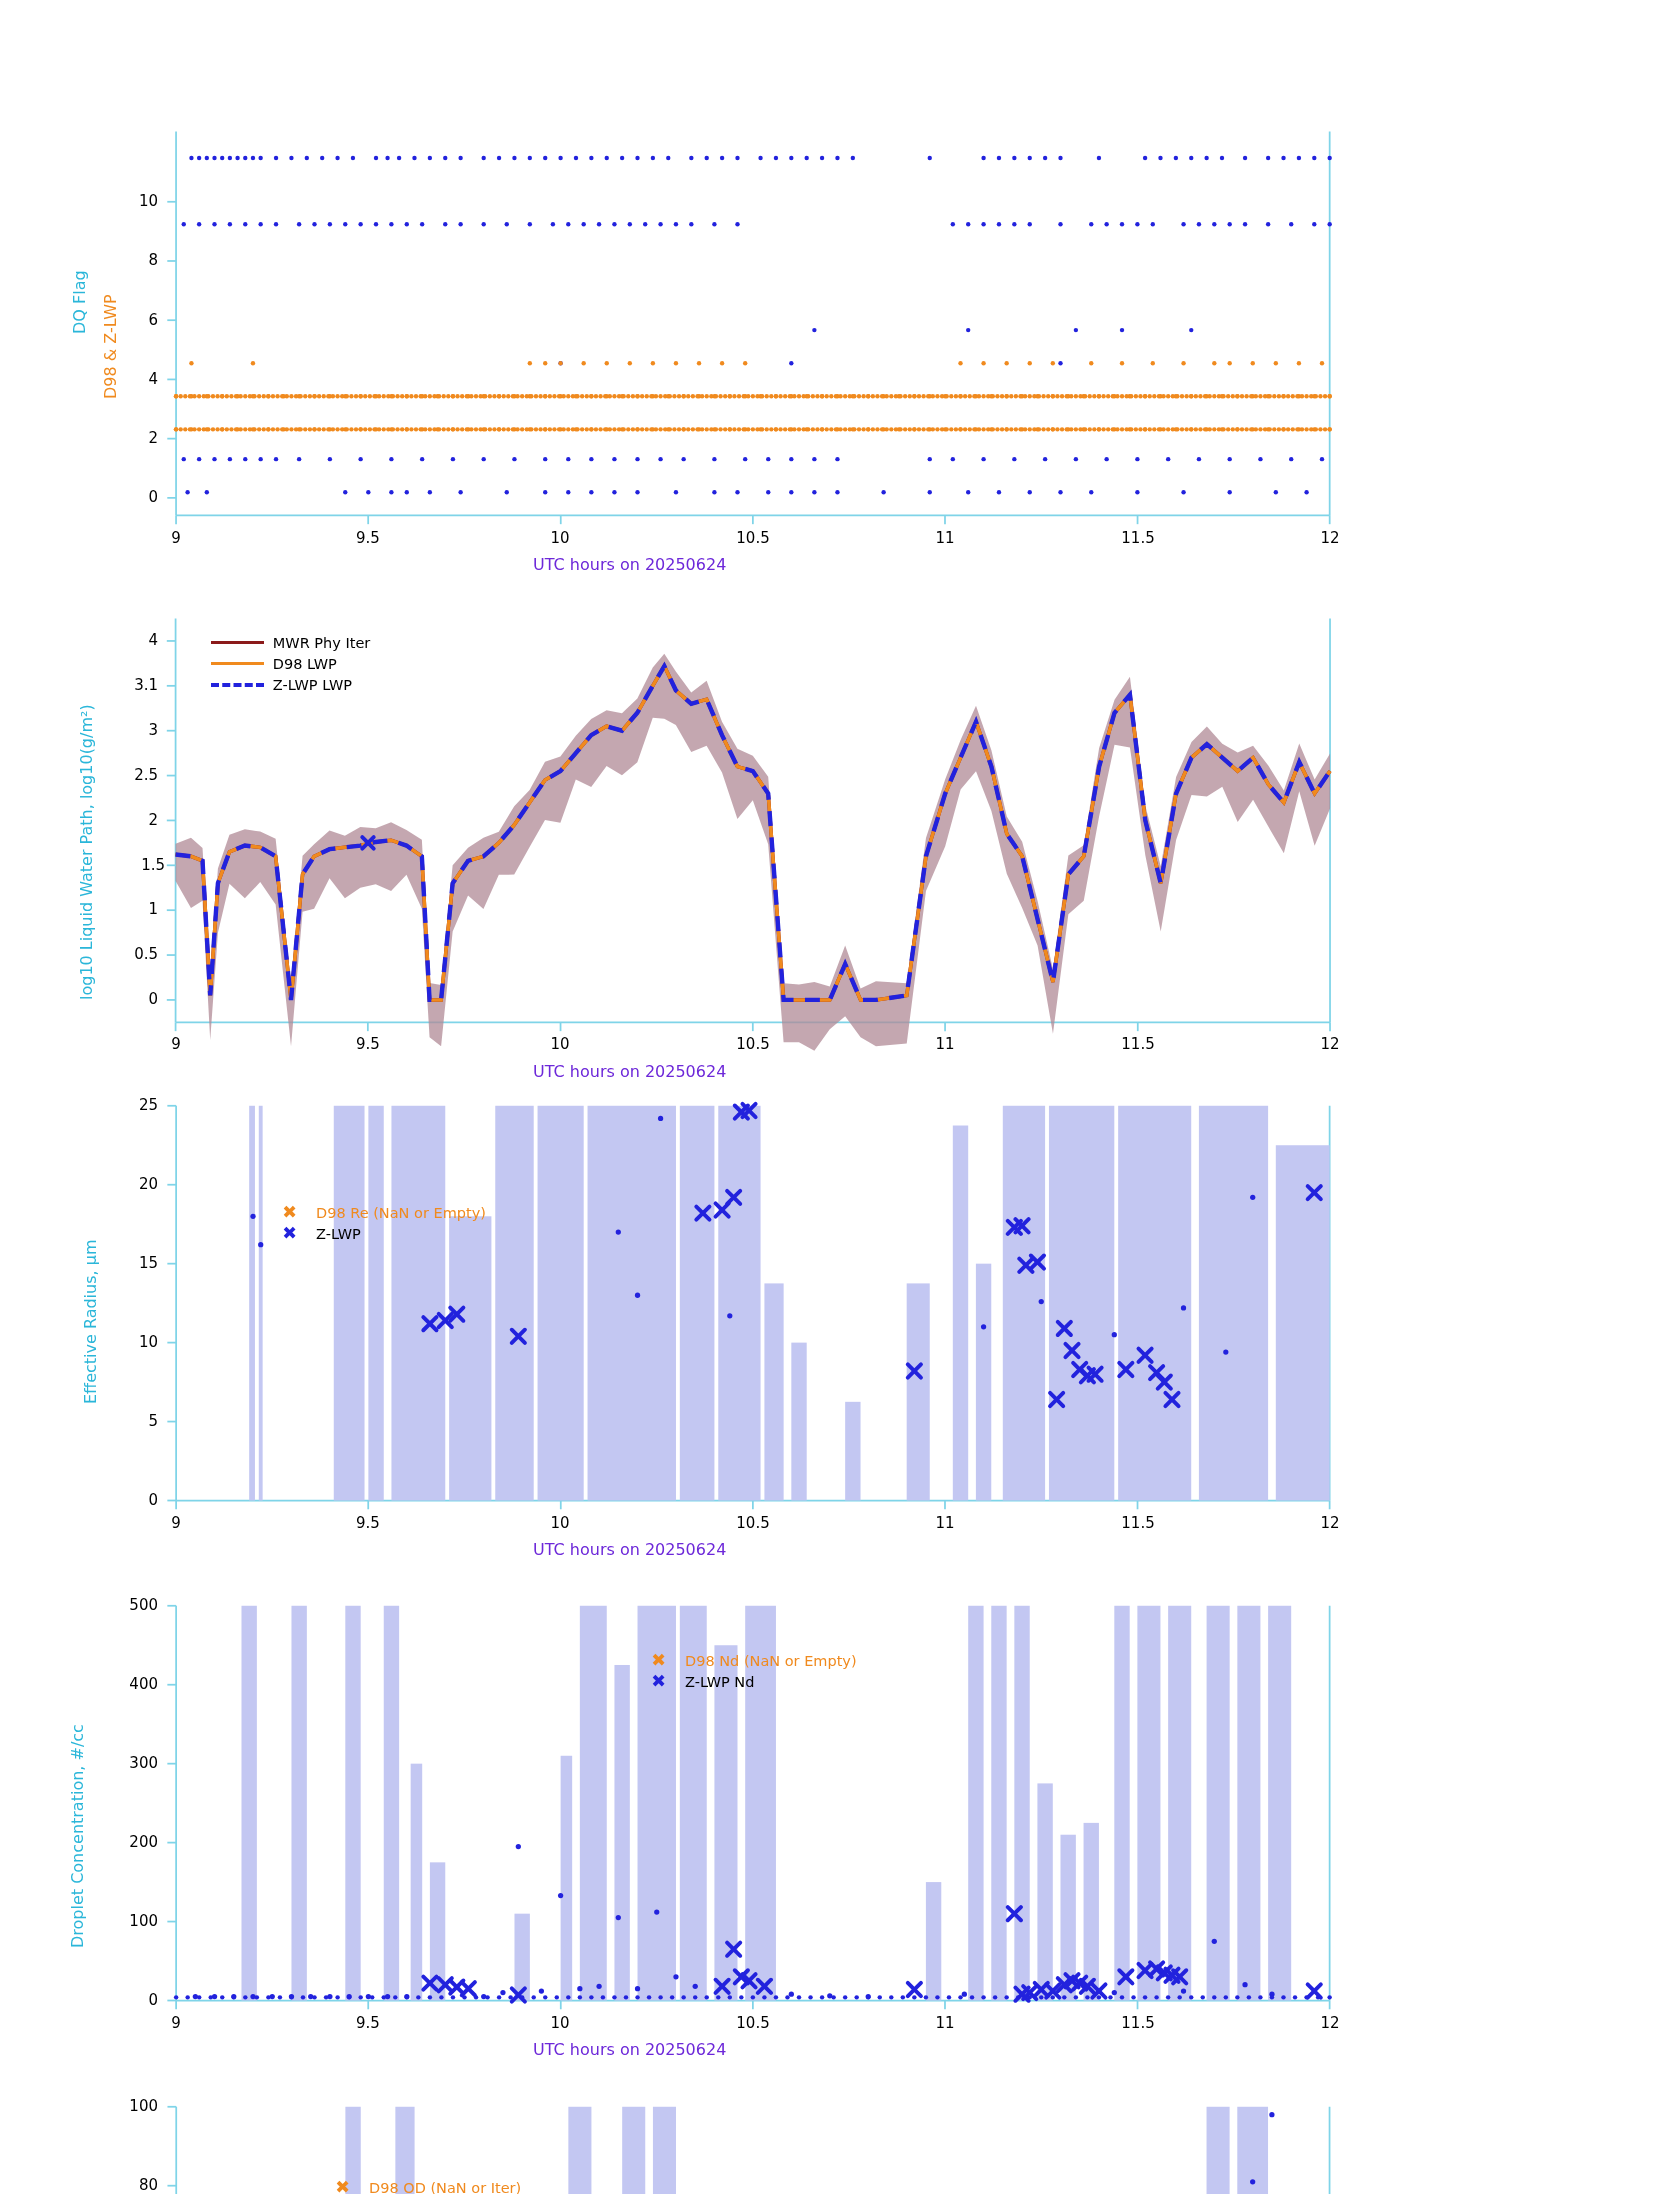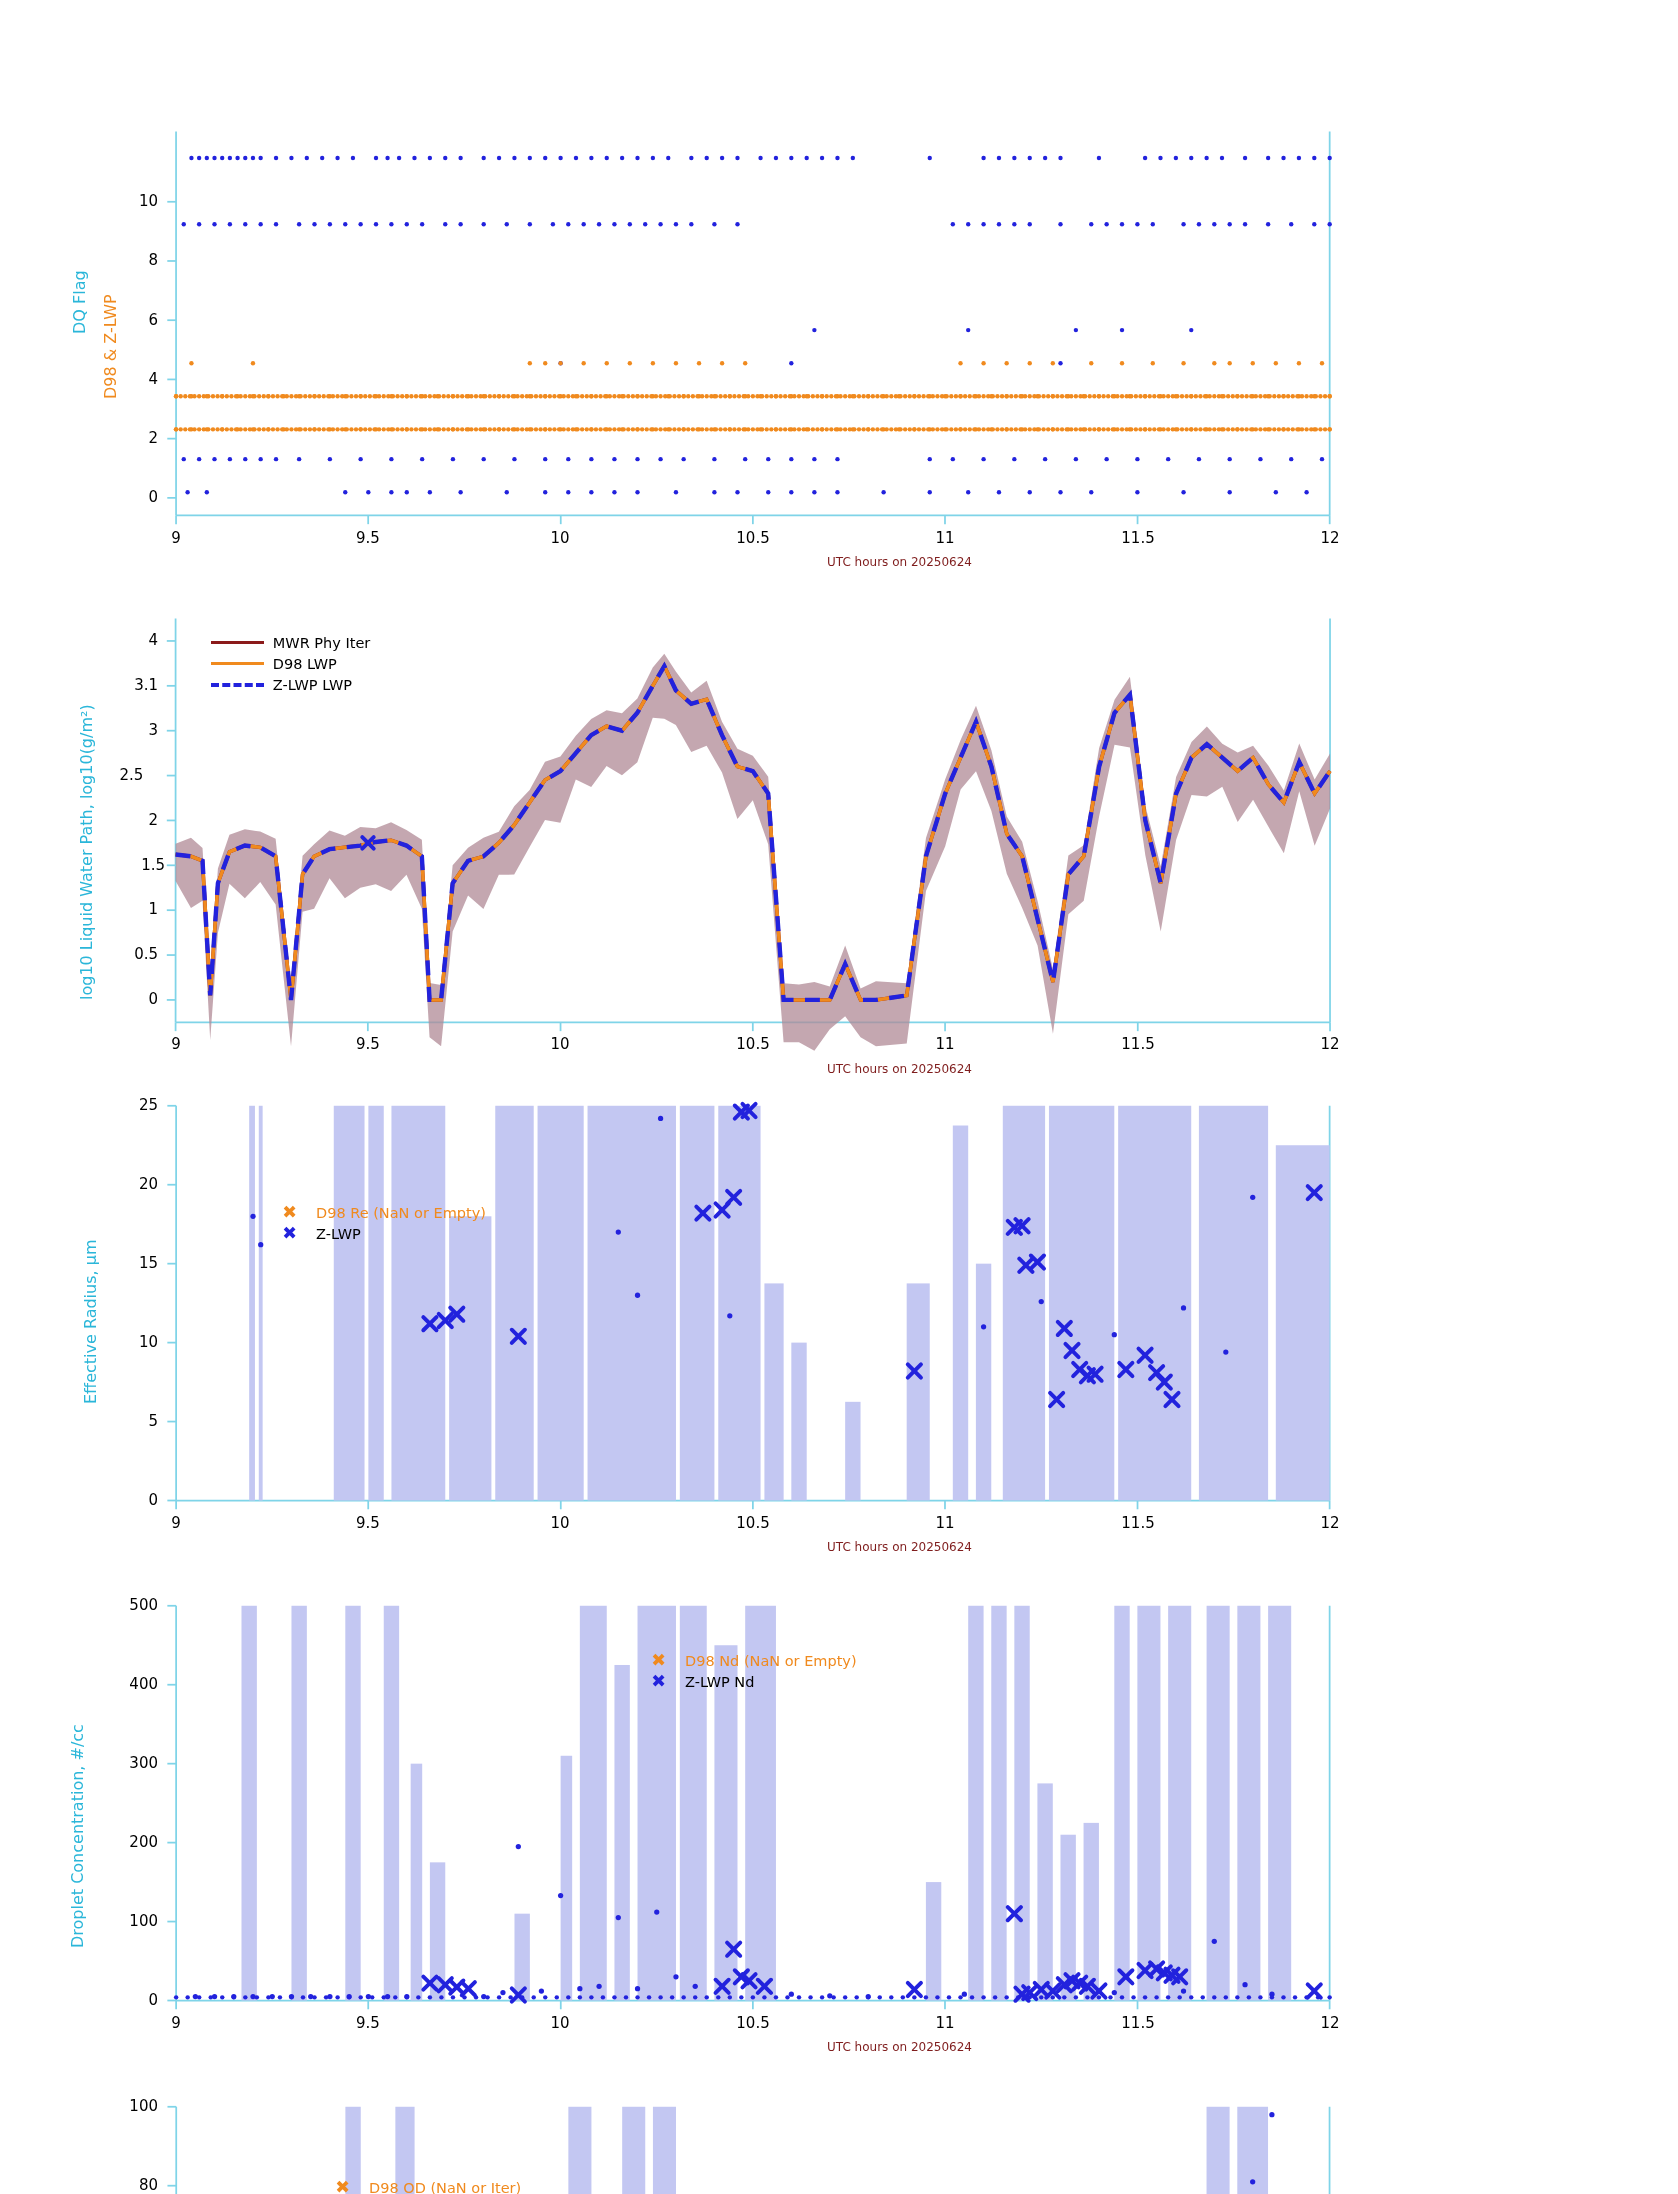--- a/index.html
+++ b/index.html
@@ -33,23 +33,23 @@
   }
   .ticklabel-y {
     position: absolute;
     font-size: 15px;
     color: #000000;
     text-align: right;
     white-space: nowrap;
   }
   .xlabel {
     position: absolute;
-    font-size: 12px;
-    color: #7f1d1d;
-    text-align: right;
+    font-size: 16px;
+    color: #6d28d9;
+    text-align: left;
     white-space: nowrap;
   }
   .ylabel {
     position: absolute;
     font-size: 16px;
     color: #2ab6d9;
     white-space: nowrap;
     transform-origin: 0 0;
     transform: rotate(-90deg);
   }
@@ -1068,21 +1068,21 @@
     <div class="ticklabel" style="left:731px;top:456px;width:44px;">10.5</div>
     <div class="ticklabel" style="left:923px;top:456px;width:44px;">11</div>
     <div class="ticklabel" style="left:1116px;top:456px;width:44px;">11.5</div>
     <div class="ticklabel" style="left:1308px;top:456px;width:44px;">12</div>
     <div id="lwp-yticks">
         <div class="ticklabel-y" style="left: 105px; width: 53px; top: 411px;">0</div>
         <div class="ticklabel-y" style="left: 105px; width: 53px; top: 366px;">0.5</div>
         <div class="ticklabel-y" style="left: 105px; width: 53px; top: 321px;">1</div>
         <div class="ticklabel-y" style="left: 112px; width: 53px; top: 277px;">1.5</div>
         <div class="ticklabel-y" style="left: 105px; width: 53px; top: 232px;">2</div>
-        <div class="ticklabel-y" style="left: 105px; width: 53px; top: 187px; text-align: center;">2.5</div>
+        <div class="ticklabel-y" style="left: 105px; width: 53px; top: 187px;">2.5</div>
         <div class="ticklabel-y" style="left: 105px; width: 53px; top: 142px;">3</div>
         <div class="ticklabel-y" style="left: 105px; width: 53px; top: 97px;">3.1</div>
         <div class="ticklabel-y" style="left: 105px; width: 53px; top: 52px;">4</div>
       </div>
     <div class="xlabel" style="left:533px;top:483px;width:439px;">UTC hours on 20250624</div>
     <div class="ylabel" style="left:77px;top:421px;">log10 Liquid Water Path, log10(g/m²)</div>
 
     <div class="legend" style="left:211px;top:53px;">
       <div class="legend-row">
         <span class="legend-swatch" style="border-top:3.1px solid #8b1a1a;"></span>

